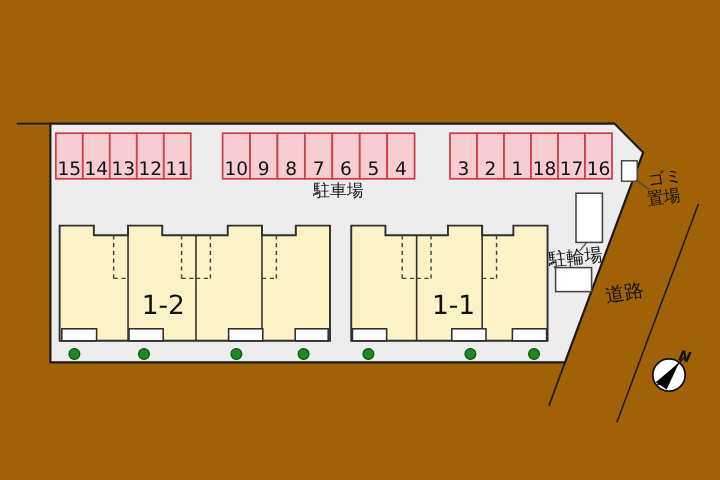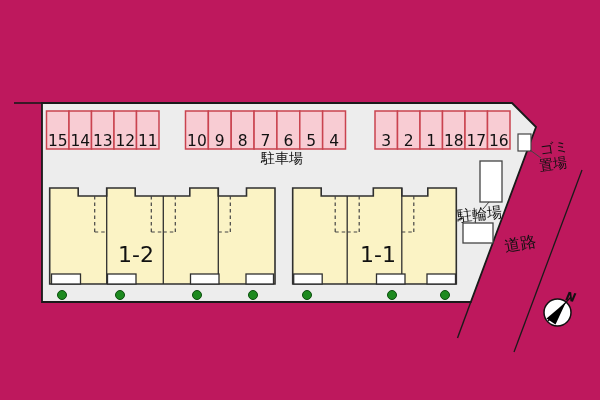--- a/index.html
+++ b/index.html
@@ -1,16 +1,16 @@
 <!DOCTYPE html>
 <html><head>
 <meta charset="utf-8">
 <style>
   html,body{margin:0;padding:0;background:#ffffff;}
-  .stage{width:600px;height:400px;position:relative;background:#be185d;overflow:hidden;}
+  .stage{width:600px;height:400px;position:relative;background:#a16207;overflow:hidden;}
   svg{display:block;}
   text{font-family:"DejaVu Sans","Liberation Sans",sans-serif;fill:#111;}
 </style>
 </head>
 <body>
 
 <div class="stage">
 <svg id="plan" width="600" height="400" viewBox="0 0 600 400">
 
   <polygon points="42,103 512,103 536,127 470.8,302 42,302" fill="#ededed" stroke="#1a1a1a" stroke-width="1.8"></polygon>

